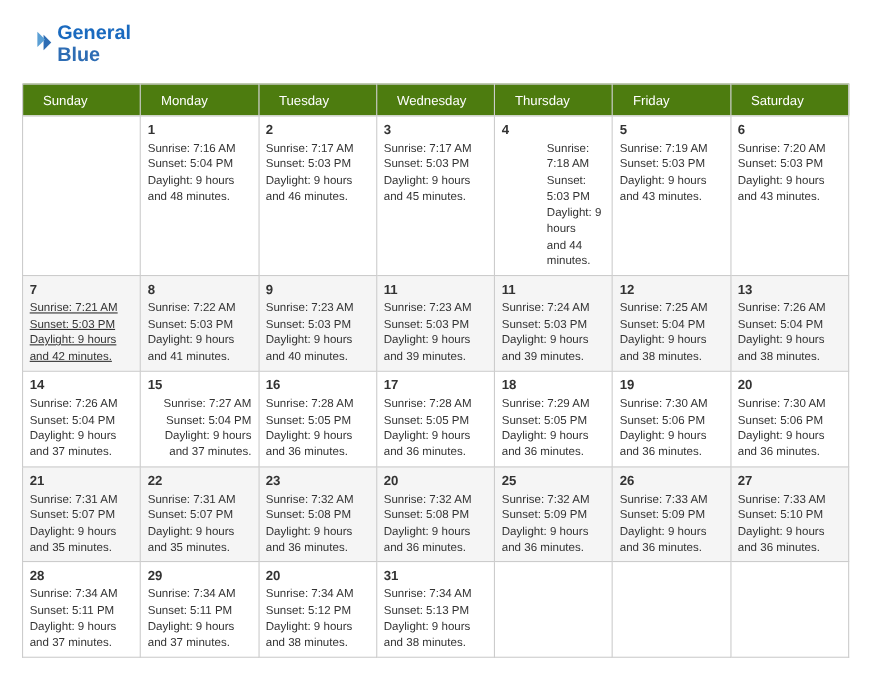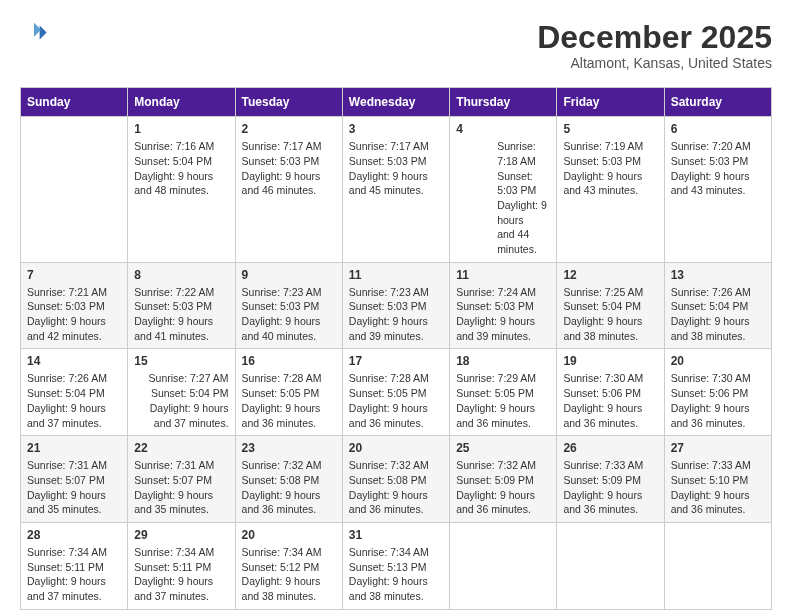--- a/index.html
+++ b/index.html
@@ -46,26 +46,26 @@
     .location {
       font-size: 14px;
       color: #555;
     }
     table {
       width: 100%;
       border-collapse: collapse;
       font-size: 11px;
     }
     thead tr th {
-      background-color: #4c1d95;
+      background-color: #4d7c0f;
       color: #fff;
       text-align: left;
-      padding: 7px 6px;
+      padding: 7px 18px;
       font-size: 12px;
-      font-weight: bold;
+      font-weight: normal;
       border: 1px solid #ccc;
     }
     tbody tr td {
       border: 1px solid #ccc;
       vertical-align: top;
       padding: 5px 6px;
       width: calc(100% / 7);
       min-height: 80px;
       background: #fff;
     }
@@ -92,24 +92,24 @@
   </style>
 </head>
 <body>
 
 <div class="header">
   <div class="logo">
     <svg class="logo-icon" viewBox="0 0 40 40">
       <polygon points="28,8 38,18 28,28" fill="#2e6db4"></polygon>
       <polygon points="20,4 30,14 20,24" fill="#5a9fd4"></polygon>
     </svg>
-  </div>
-  <div class="title-block">
-    <div class="month-year">December 2025</div>
-    <div class="location">Altamont, Kansas, United States</div>
+    <div class="logo-text">
+      <div><span>General</span></div>
+      <div><span style="color:#2e6db4">Blue</span></div>
+    </div>
   </div>
 </div>
 
 <table>
   <thead>
     <tr id="col-headers">
         <th>Sunday</th>
         <th>Monday</th>
         <th>Tuesday</th>
         <th>Wednesday</th>
@@ -160,21 +160,21 @@
           <div class="day-num">6</div>
           <div class="day-info" style="white-space: pre-line;">Sunrise: 7:20 AM
 Sunset: 5:03 PM
 Daylight: 9 hours
 and 43 minutes.</div>
         </td>
       </tr>
       <tr>
         <td>
           <div class="day-num">7</div>
-          <div class="day-info" style="white-space: pre-line;">Sunrise: 7:21 AM
+          <div class="day-info" style="white-space: pre-line; text-decoration: underline;">Sunrise: 7:21 AM
 Sunset: 5:03 PM
 Daylight: 9 hours
 and 42 minutes.</div>
         </td>
         <td>
           <div class="day-num">8</div>
           <div class="day-info" style="white-space: pre-line;">Sunrise: 7:22 AM
 Sunset: 5:03 PM
 Daylight: 9 hours
 and 41 minutes.</div>

